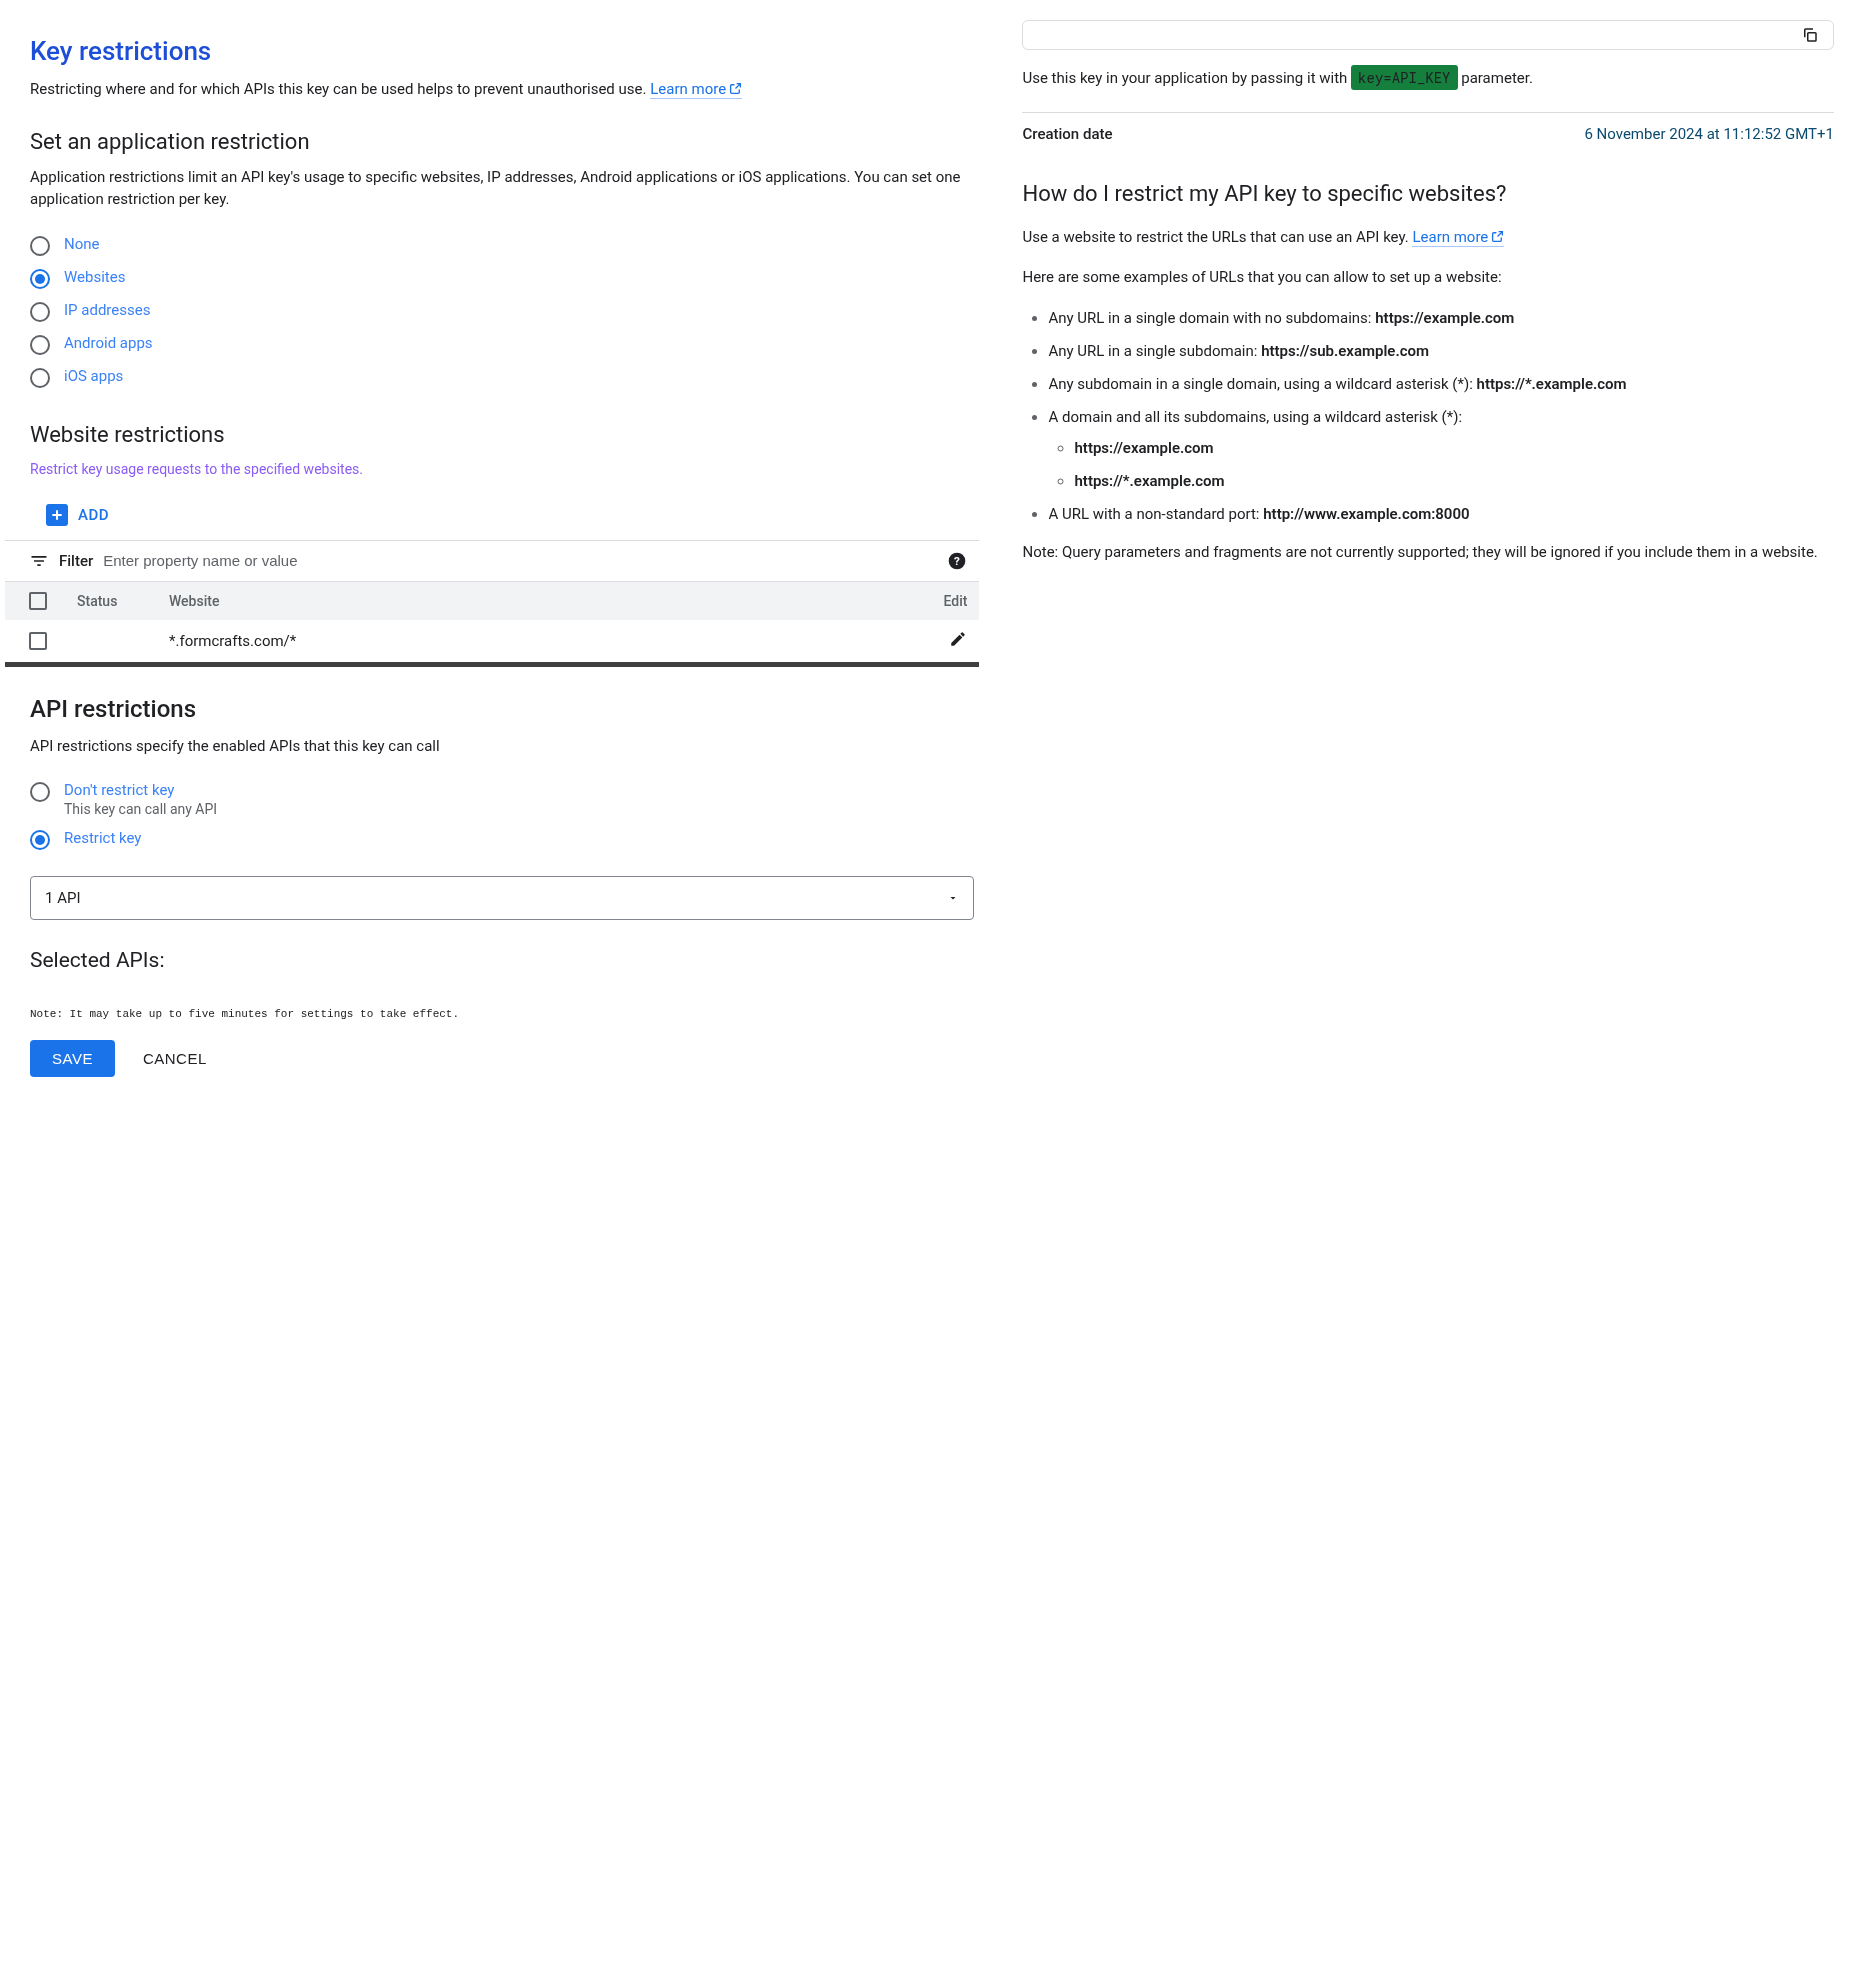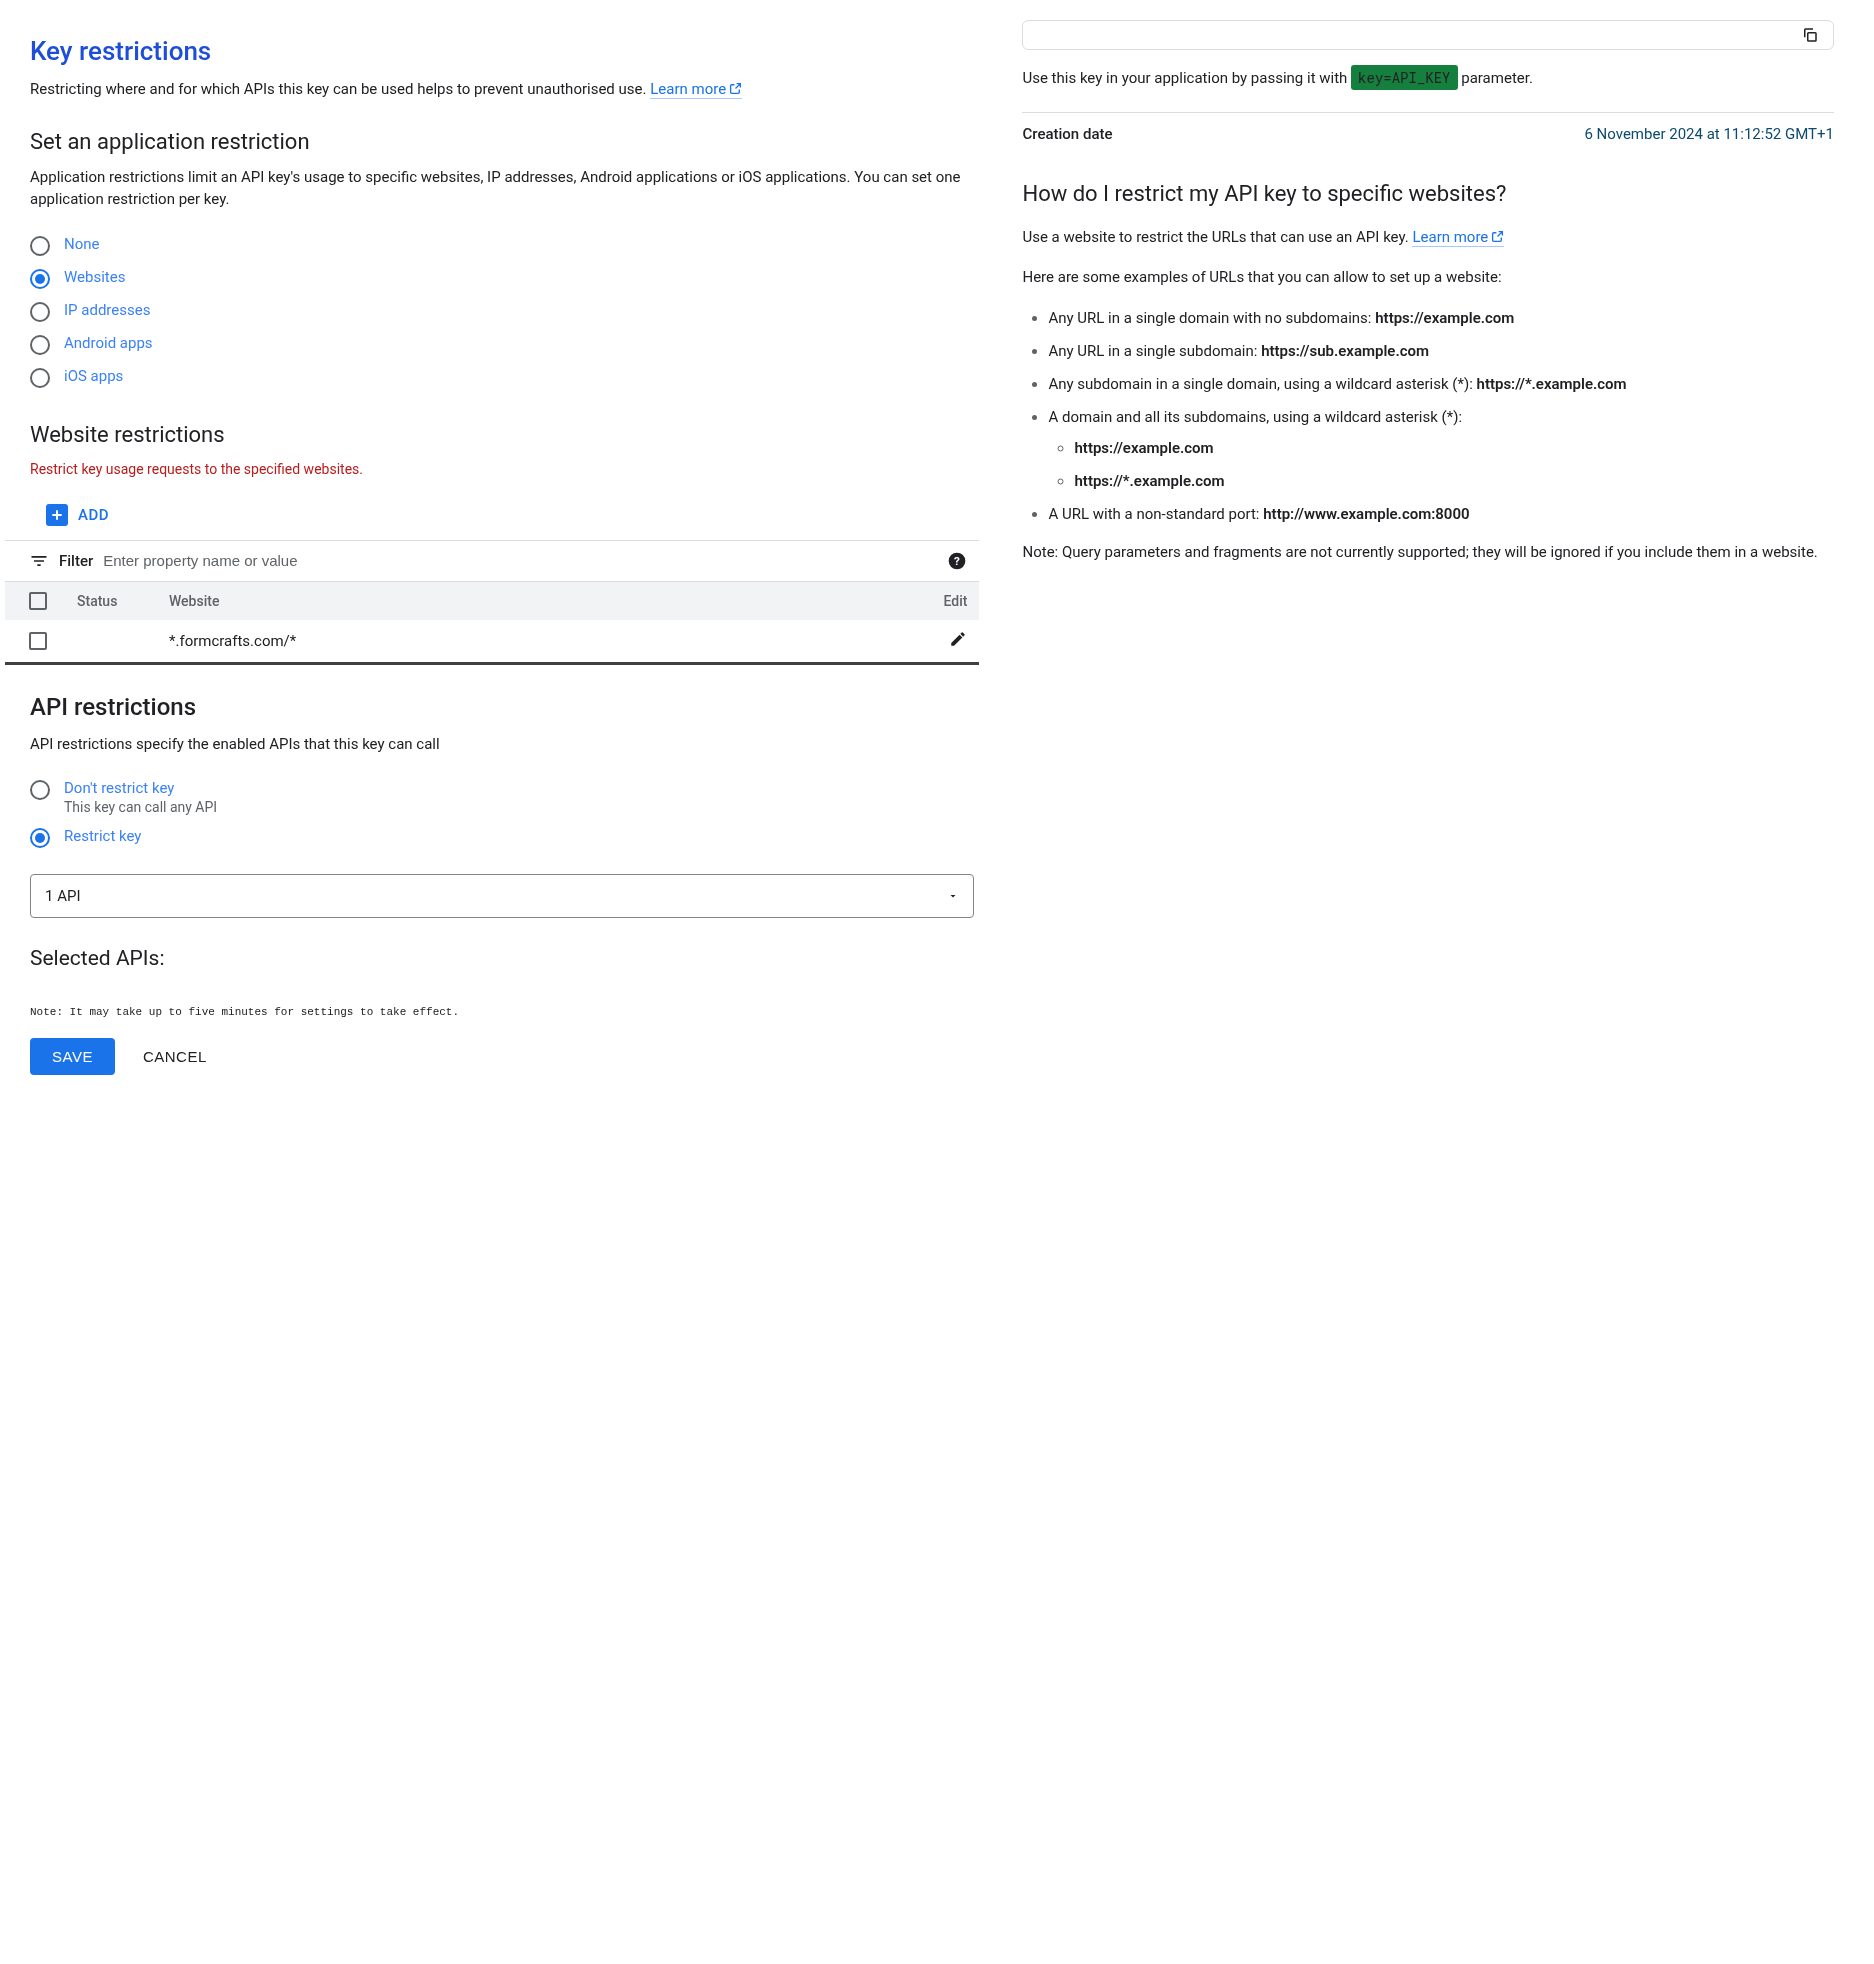--- a/index.html
+++ b/index.html
@@ -31,21 +31,21 @@
   margin: 28px 0 12px 0;
 }
 .desc {
   font-size: 15px;
   color: #202124;
   line-height: 1.5;
   margin-bottom: 4px;
 }
 .desc-muted {
   font-size: 14px;
-  color: #b91c1c;
+  color: #8b5cf6;
   line-height: 1.5;
 }
 a.link {
   color: #1a73e8;
   text-decoration: none;
   border-bottom: 1px solid #a8c7fa;
 }
 .ext-icon {
   display: inline-block;
   width: 13px; height: 13px;
@@ -132,21 +132,21 @@
 }
 
 
 .tbl-header, .tbl-row {
   display: flex;
   align-items: center;
   padding: 10px 12px 10px 24px;
   gap: 12px;
 }
 .tbl-header { background: #f1f3f4; color: #5f6368; font-size: 14px; font-weight: 500; }
-.tbl-row { border-bottom: 3px solid #404040; font-size: 15px; justify-content: space-between; }
+.tbl-row { border-bottom: 5px solid #404040; font-size: 15px; justify-content: space-between; }
 .checkbox {
   width: 18px; height: 18px;
   border: 2px solid #5f6368;
   border-radius: 2px;
   flex-shrink: 0;
   cursor: pointer;
 }
 .col-status { width: 80px; margin-left: 18px; }
 .col-website { flex: 1; }
 .col-edit { width: 40px; text-align: right; }

